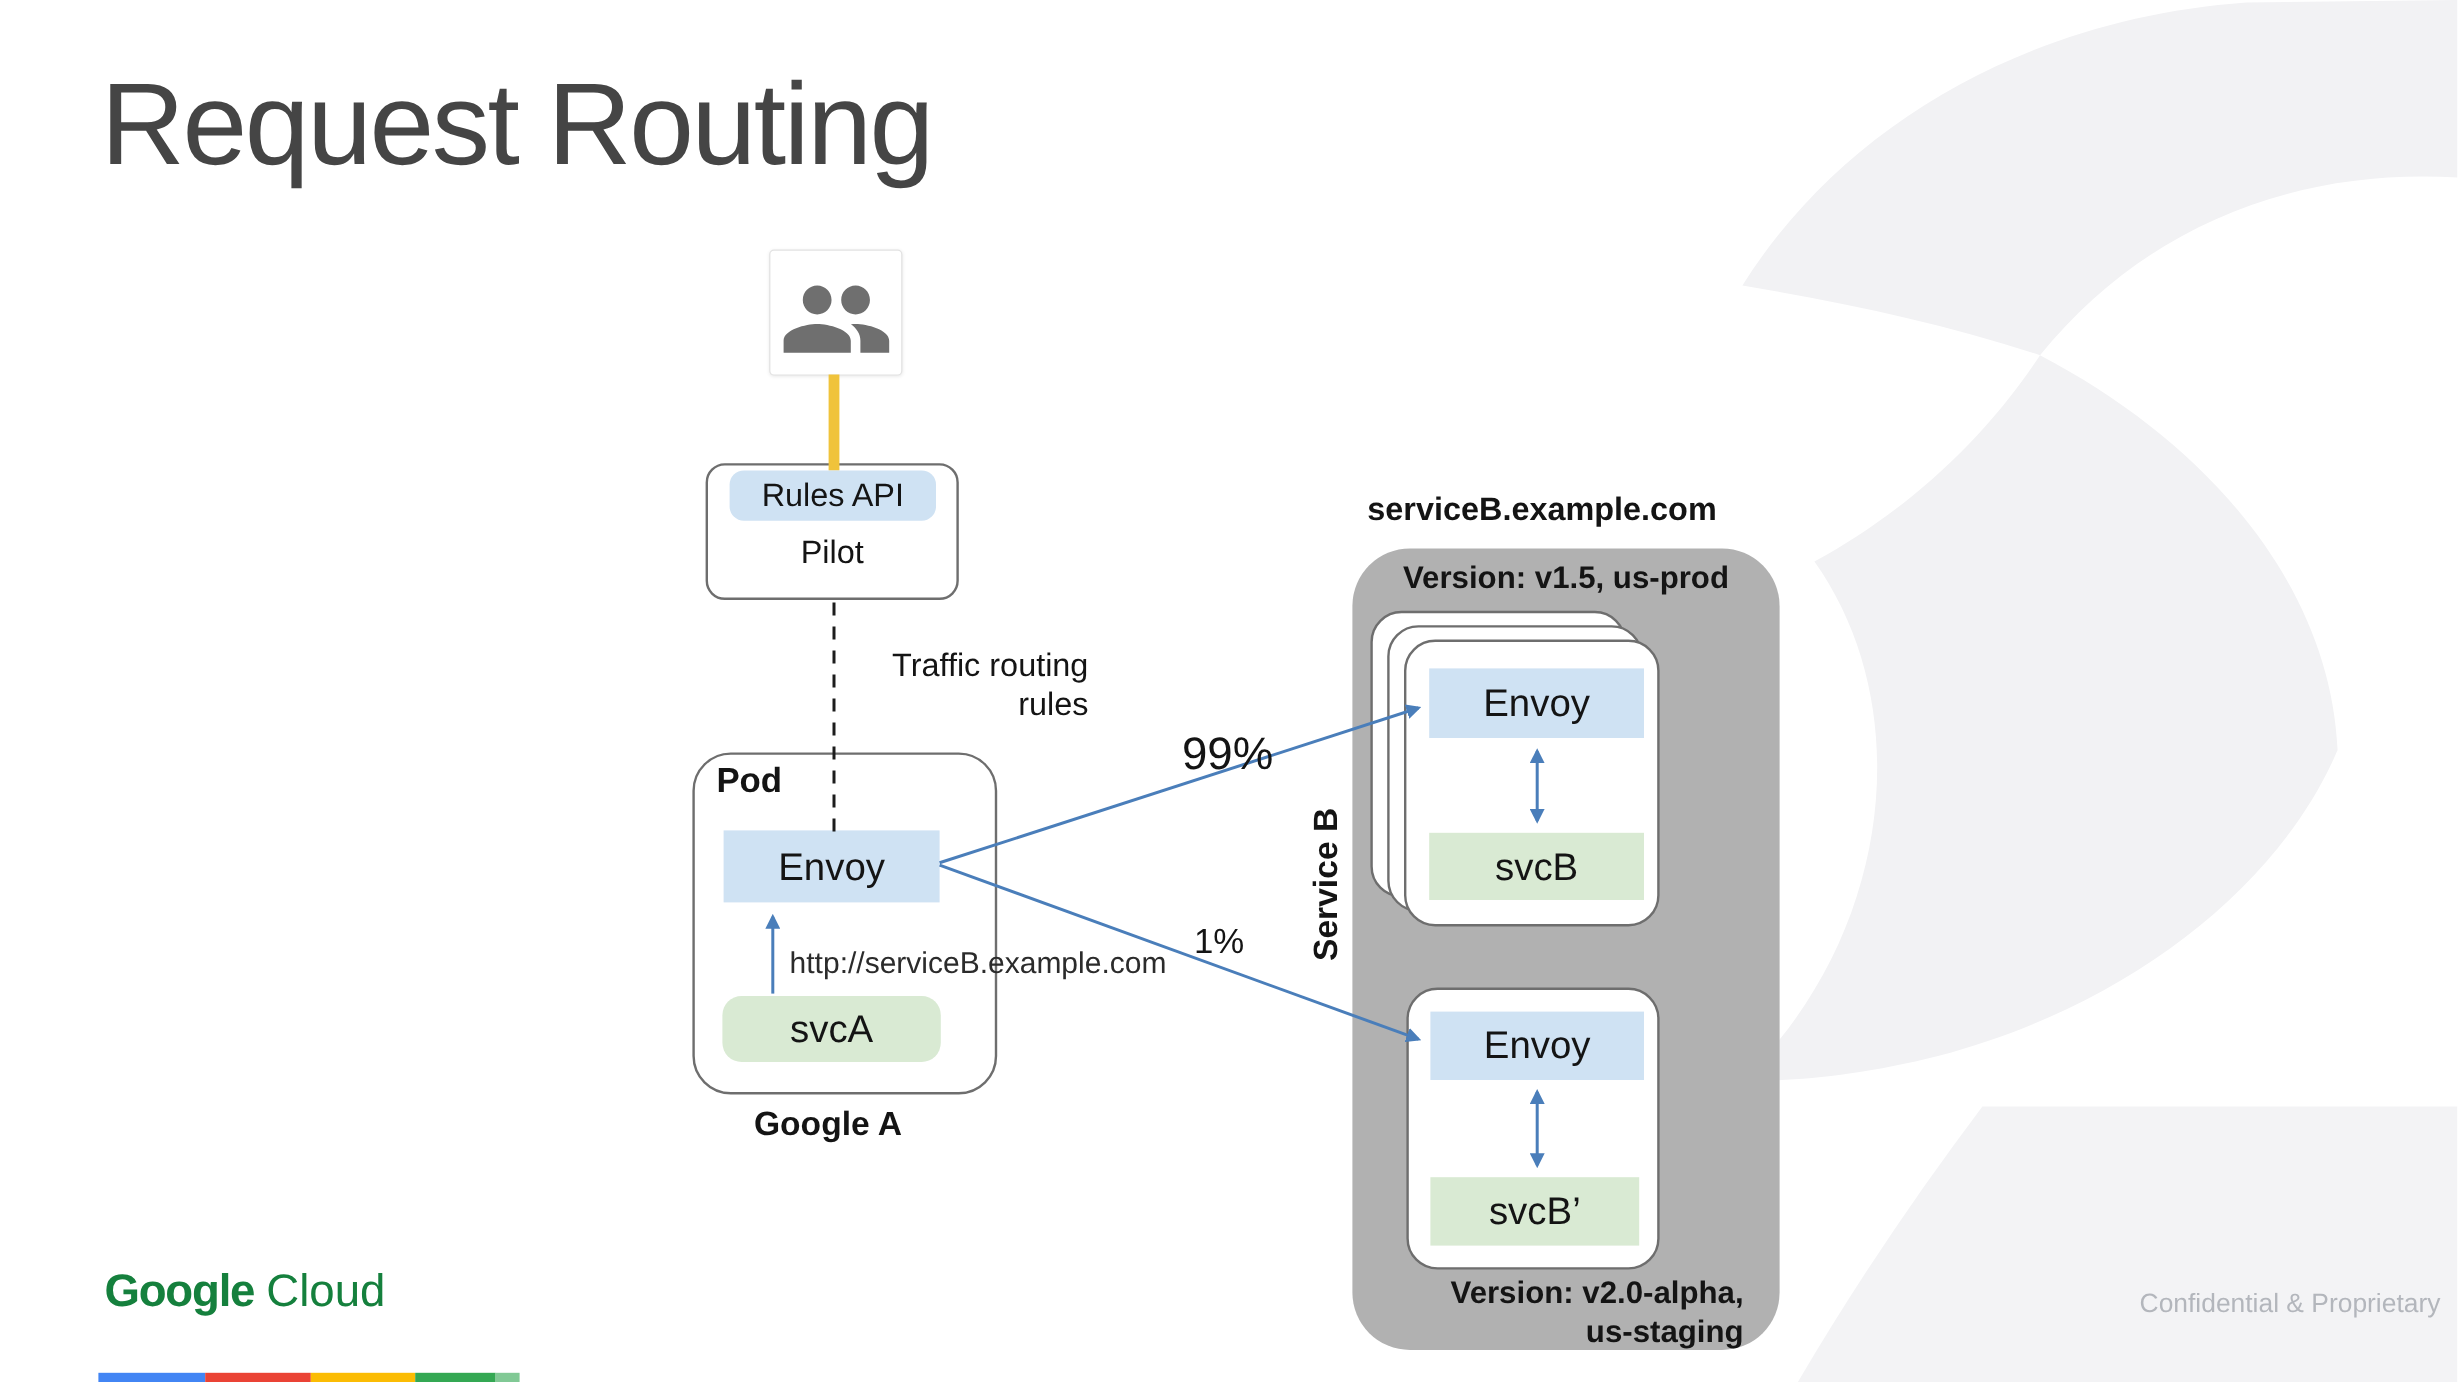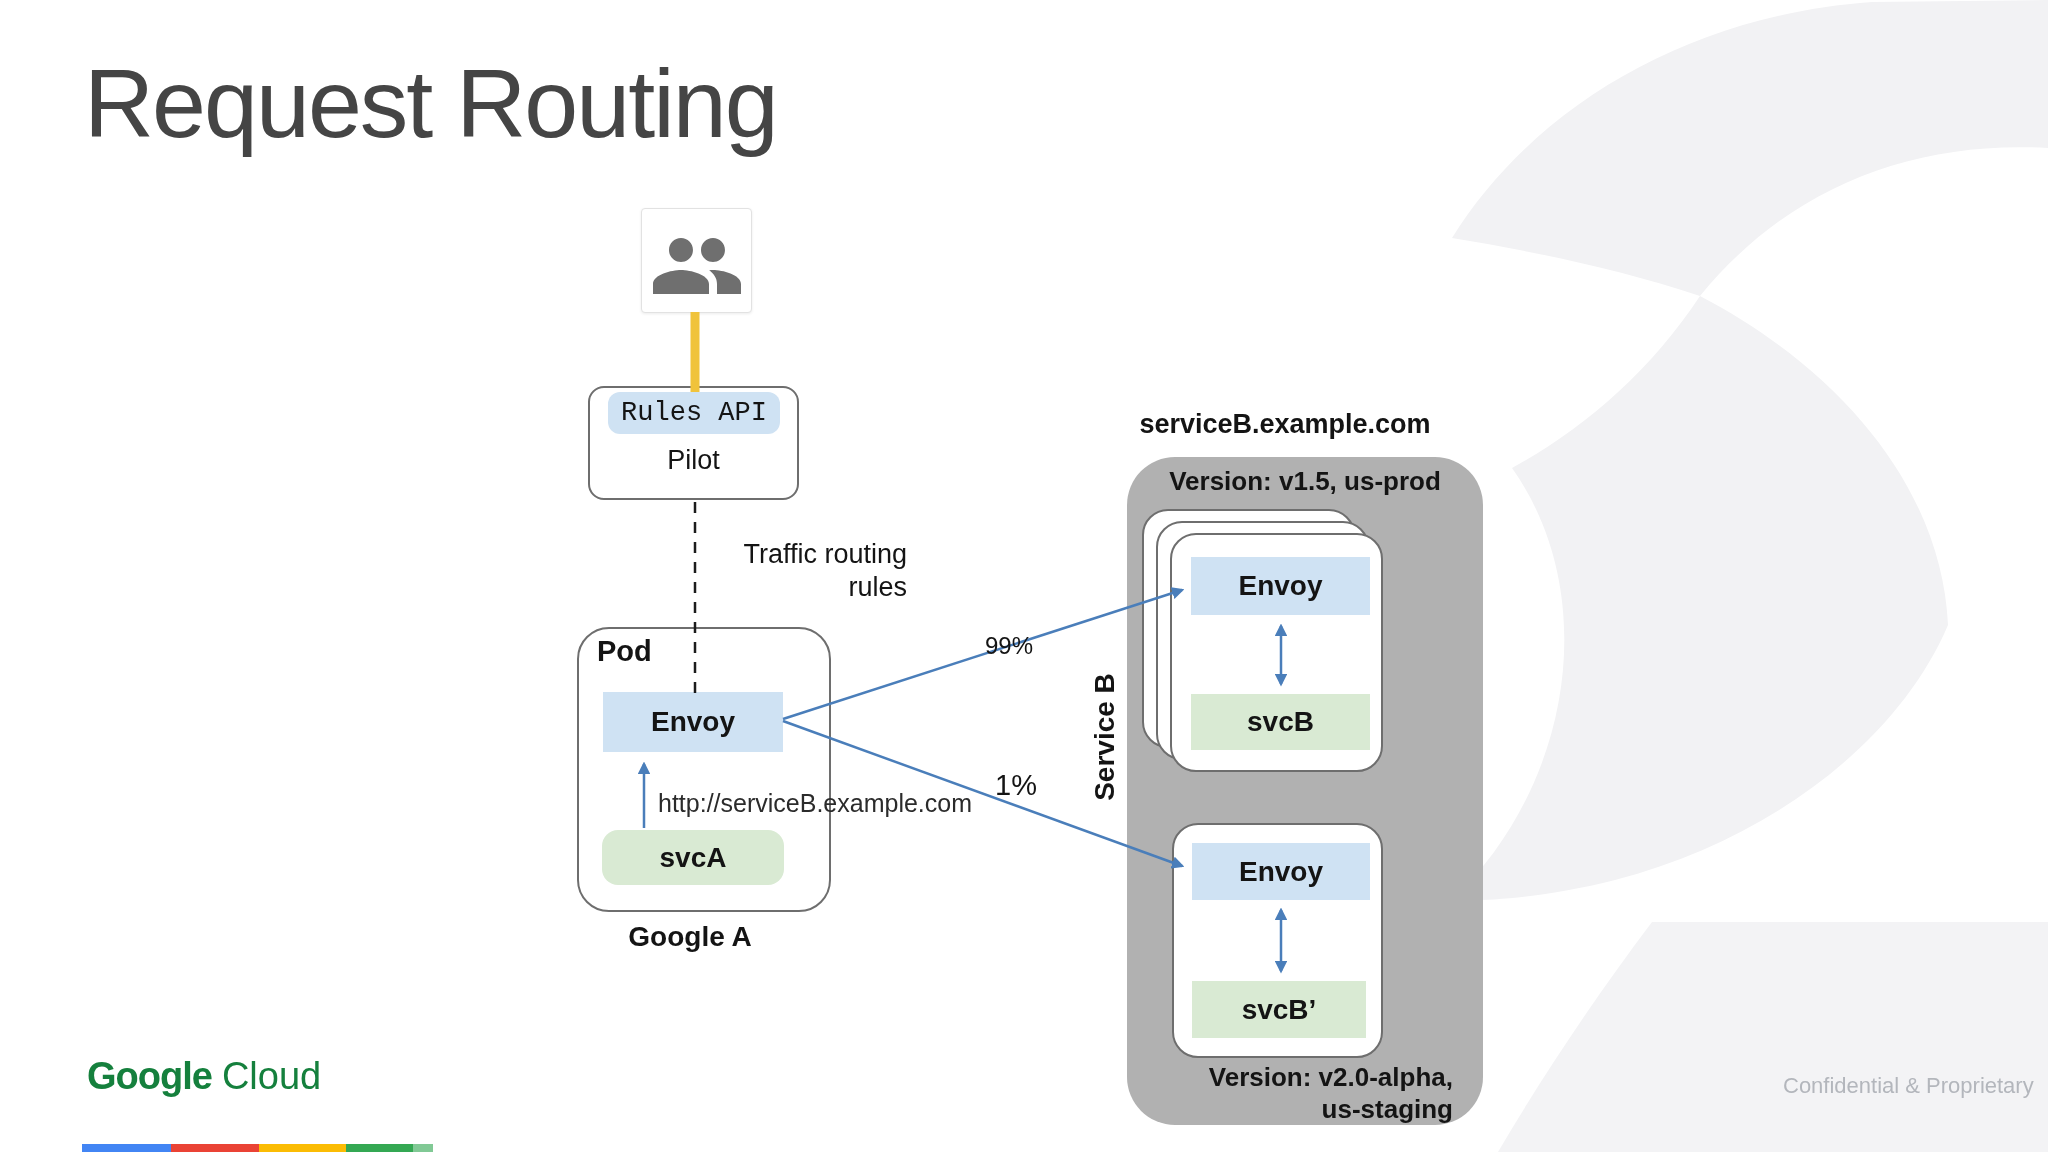--- a/index.html
+++ b/index.html
@@ -23,21 +23,21 @@
 
   
   #title{
     left:84px; top:48px; font-size:97px; font-weight:400;
     color:#454545; letter-spacing:-2px; white-space:nowrap;
   }
 
   
   .outline-box{background:#ffffff; border:2px solid #6e6e6e; box-sizing:border-box;}
   .fill-box{display:flex; align-items:center; justify-content:center;
-    font-size:28px; font-weight:700; color:#141414; box-sizing:border-box;}
+    font-size:32px; font-weight:400; color:#141414; box-sizing:border-box;}
   .blue-fill{background:var(--accent-blue-fill,#cfe2f3);}
   .green-fill{background:var(--accent-green-fill,#d9ead3);}
 
   .users-box{
     background:#ffffff; border:1px solid #e2e2e2; border-radius:4px;
     box-shadow:0 1px 3px rgba(0,0,0,0.08); box-sizing:border-box;
     display:flex; align-items:center; justify-content:center;
   }
 
   .lbl{font-size:27px; color:#141414; line-height:1.22;text-align:right;}
@@ -84,34 +84,34 @@
 
   <div class="abs users-box z2" style="left:641px;top:208px;width:111px;height:105px;">
     <span style="margin-top:10px;">
       <svg width="96" height="96" viewBox="0 0 24 24">
         <path fill="#6f6f6f" d="M16 11c1.66 0 2.99-1.34 2.99-3S17.66 5 16 5c-1.66 0-3 1.34-3 3s1.34 3 3 3zm-8 0c1.66 0 2.99-1.34 2.99-3S9.66 5 8 5C6.34 5 5 6.34 5 8s1.34 3 3 3zm0 2c-2.33 0-7 1.17-7 3.5V19h14v-2.5c0-2.33-4.67-3.5-7-3.5zm8 0c-.29 0-.62.02-.97.05 1.16.84 1.97 1.97 1.97 3.45V19h6v-2.5c0-2.33-4.67-3.5-7-3.5z"></path>
       </svg>
     </span>
   </div>
 
   <div class="abs outline-box z1" style="left:588px;top:386px;width:211px;height:114px;border-radius:16px;"></div>
-  <div class="abs fill-box blue-fill txt" style="left:608px;top:392px;width:172px;height:42px;border-radius:12px;font-weight:400;font-size:27px;font-family:Liberation Mono, monospace;">Rules API</div>
+  <div class="abs fill-box blue-fill txt" style="left:608px;top:392px;width:172px;height:42px;border-radius:12px;font-weight:400;font-size:27px;">Rules API</div>
   <div class="abs lbl center txt" style="left:588px;top:444px;width:211px;">Pilot</div>
 
   <div class="abs lbl txt" style="left:707px;top:538px;width:200px;">Traffic routing rules</div>
 
   <div class="abs outline-box z1" style="left:577px;top:627px;width:254px;height:285px;border-radius:32px;"></div>
   <div class="abs lbl b txt" style="left:597px;top:634px;font-size:29px;">Pod</div>
   <div class="abs fill-box blue-fill z3" style="left:603px;top:692px;width:180px;height:60px;">Envoy</div>
   <div class="abs fill-box green-fill z3" style="left:602px;top:830px;width:182px;height:55px;border-radius:16px;">svcA</div>
   <div class="abs lbl b center txt" style="left:565px;top:920px;width:250px;font-size:28px;">Google A</div>
 
   <div class="abs lbl txt" style="left:658px;top:788px;font-size:25px;color:#2b2b2b;white-space:nowrap;">http://serviceB.example.com</div>
 
-  <div class="abs lbl txt" style="left:985px;top:606px;font-size:24px;margin-top:25px;">99%</div>
+  <div class="abs lbl txt" style="left:985px;top:606px;font-size:38px;">99%</div>
   <div class="abs lbl txt" style="left:995px;top:768px;font-size:29px;">1%</div>
 
   <div class="abs lbl b center txt" style="left:1100px;top:408px;width:370px;font-size:27px;">serviceB.example.com</div>
 
   <div id="service-b-container" class="abs z1" style="left:1127px;top:457px;width:356px;height:668px;"></div>
   <div class="abs lbl b center txt" style="left:1127px;top:466px;width:356px;font-size:26px;">Version: v1.5, us-prod</div>
 
   <div id="service-b-side-label" class="abs lbl b txt" style="left:1025px;top:720px;font-size:28px;">Service B</div>
 
   <div class="abs outline-box z2" style="left:1142px;top:509px;width:213px;height:239px;border-radius:26px;"></div>

